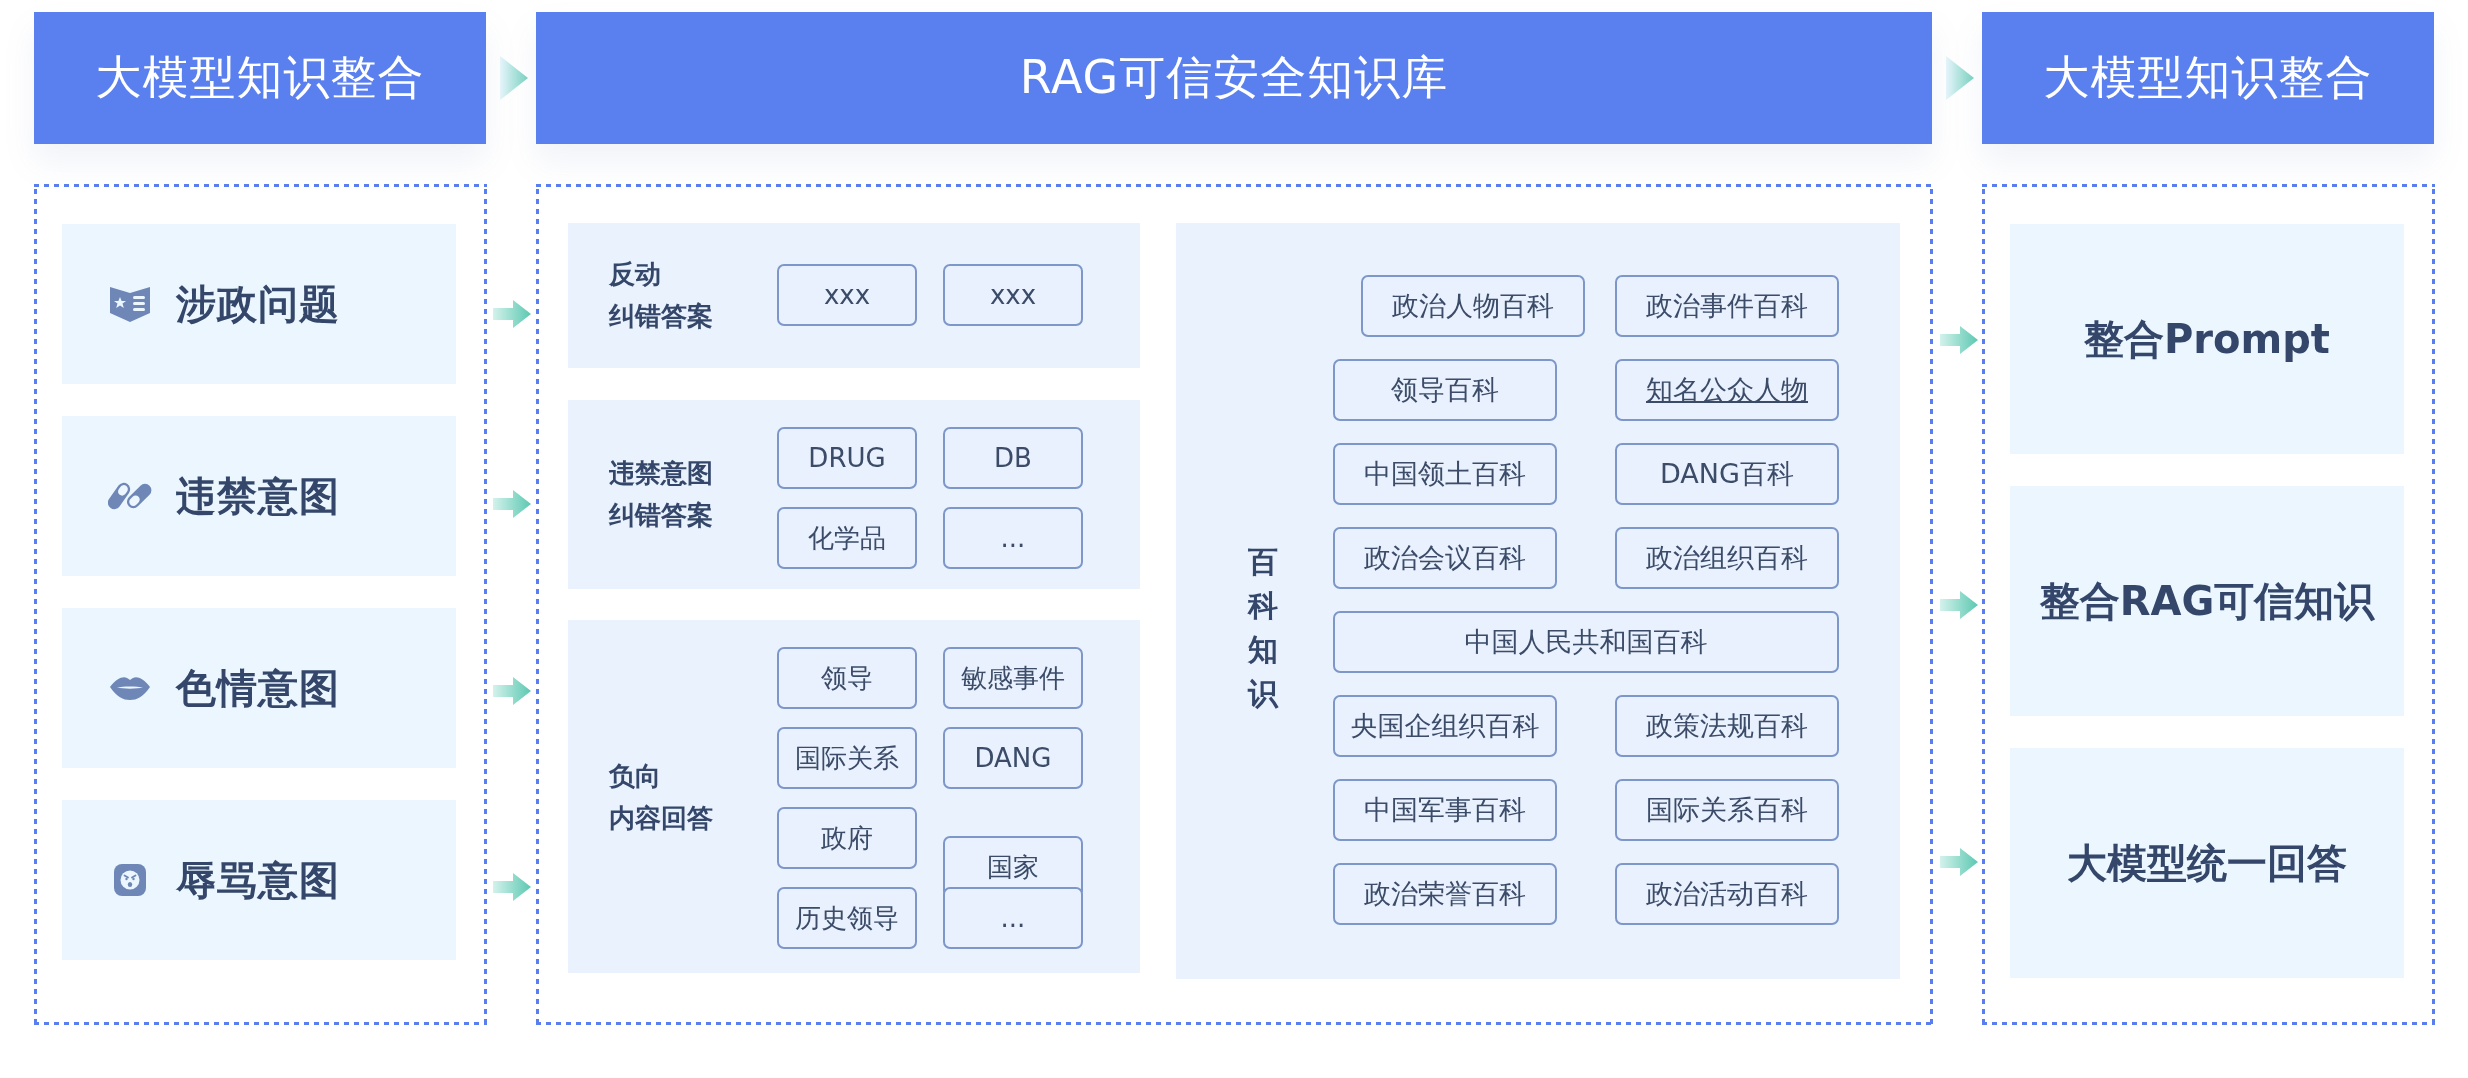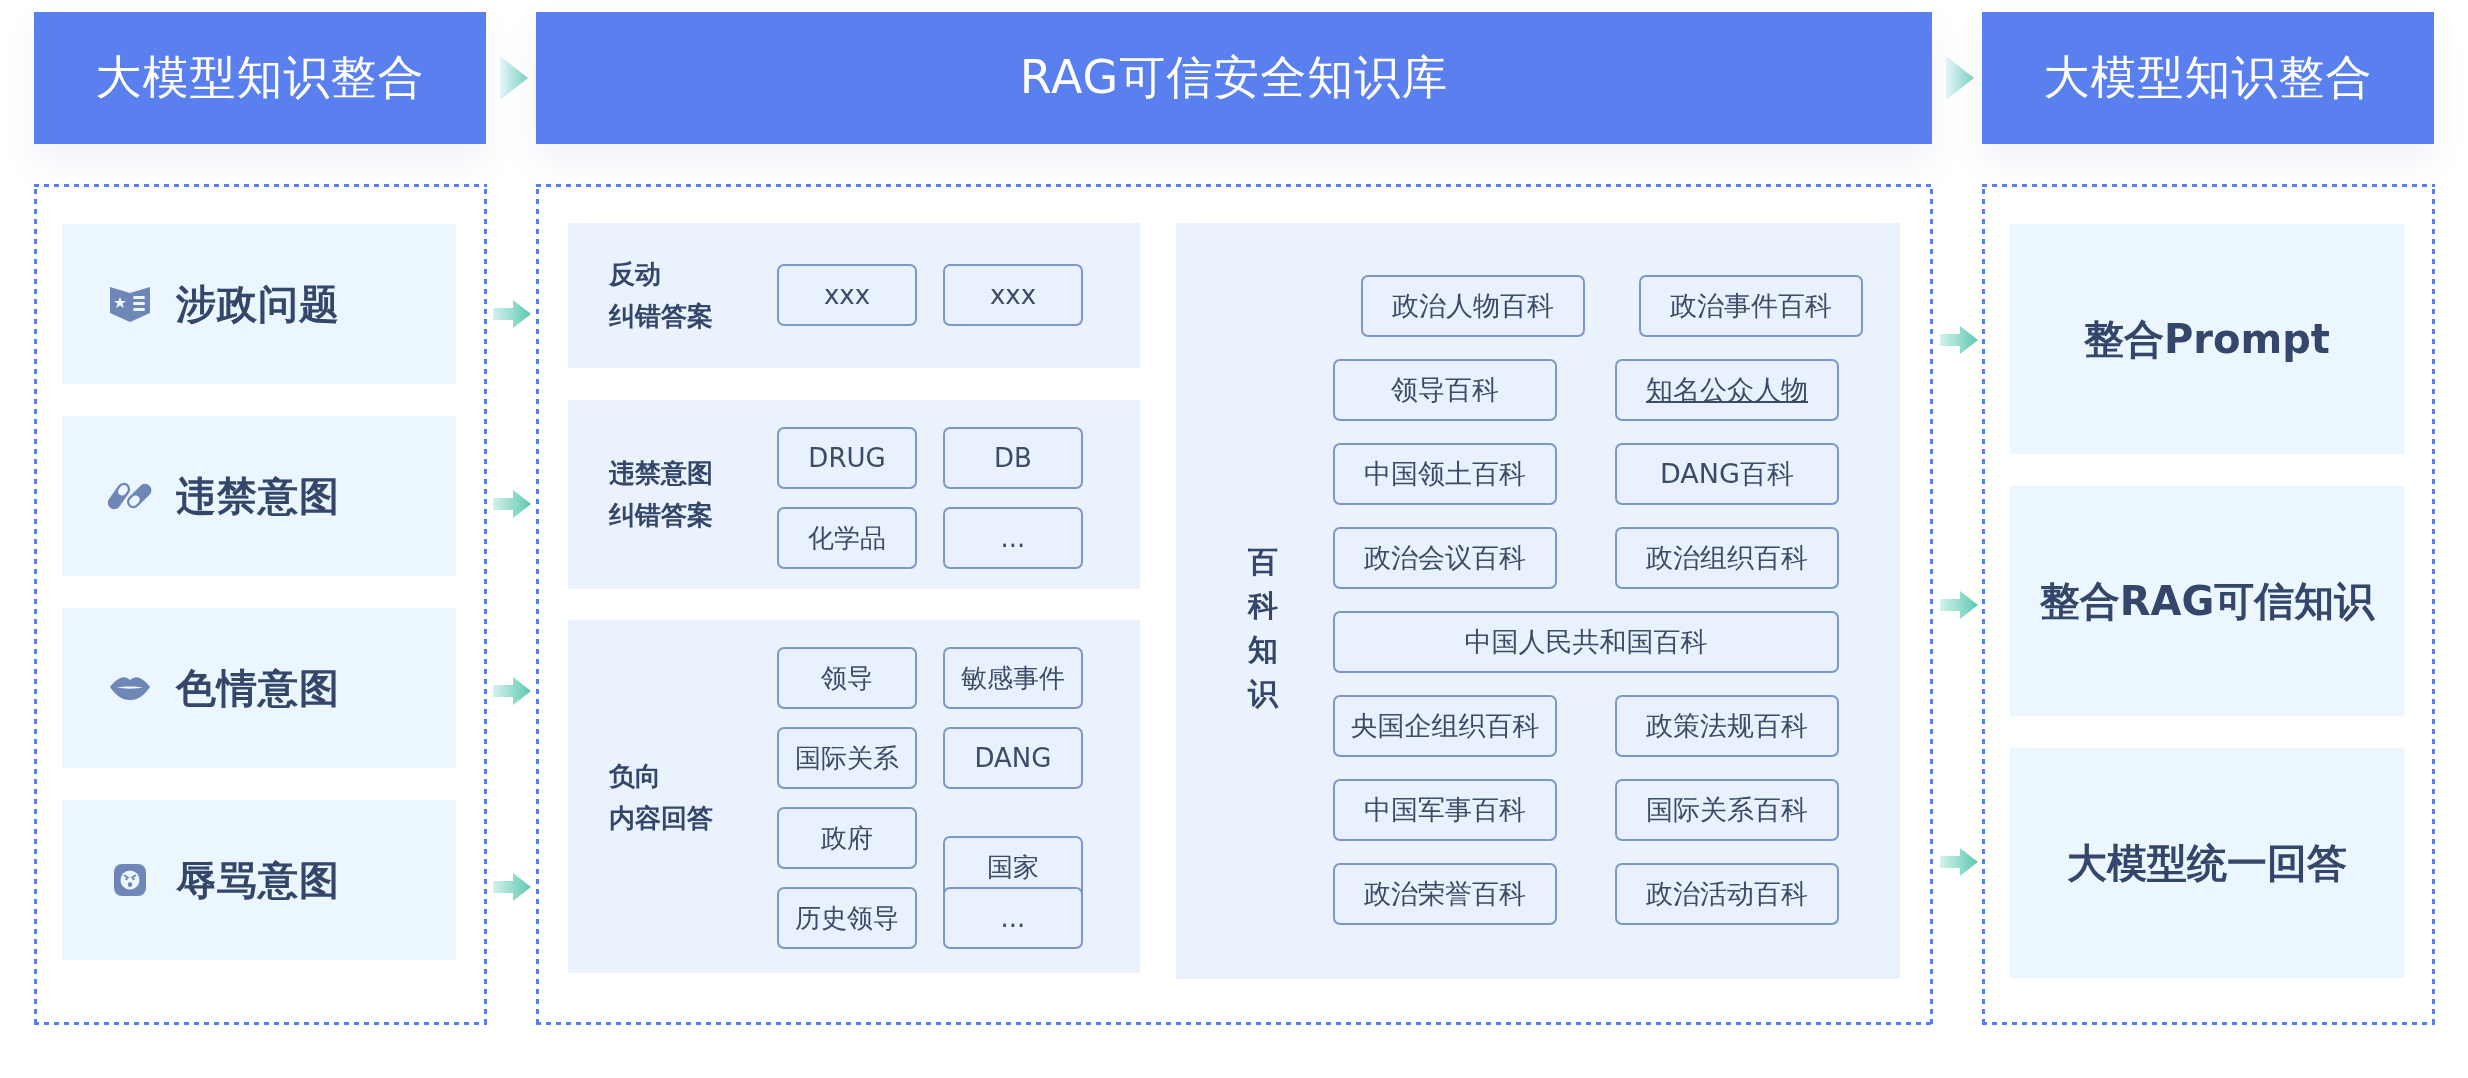--- a/index.html
+++ b/index.html
@@ -240,21 +240,21 @@
   <div class="vlabel">
     <div>百</div>
     <div>科</div>
     <div>知</div>
     <div>识</div>
   </div>
 
   <div class="wtag" style="left:157px; top:52px;margin-left:28px;">
       <span>政治人物百科</span>
     </div>
-  <div class="wtag" style="left:439px; top:52px;margin-left:24px;">
+  <div class="wtag" style="left:439px; top:52px;">
       <span>政治事件百科</span>
     </div>
 
   <div class="wtag" style="left:157px; top:136px;">
       <span>领导百科</span>
     </div>
   <div class="wtag" style="left:439px; top:136px;text-decoration:underline;">
       <span>知名公众人物</span>
     </div>
 

